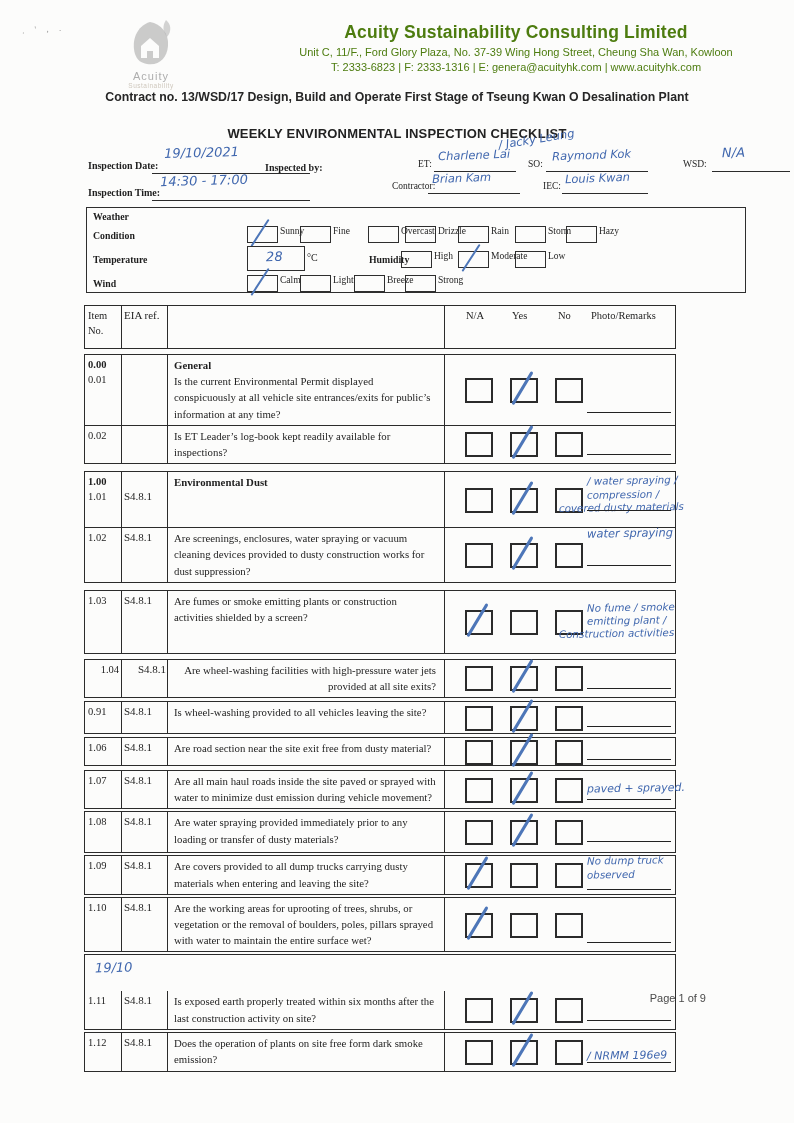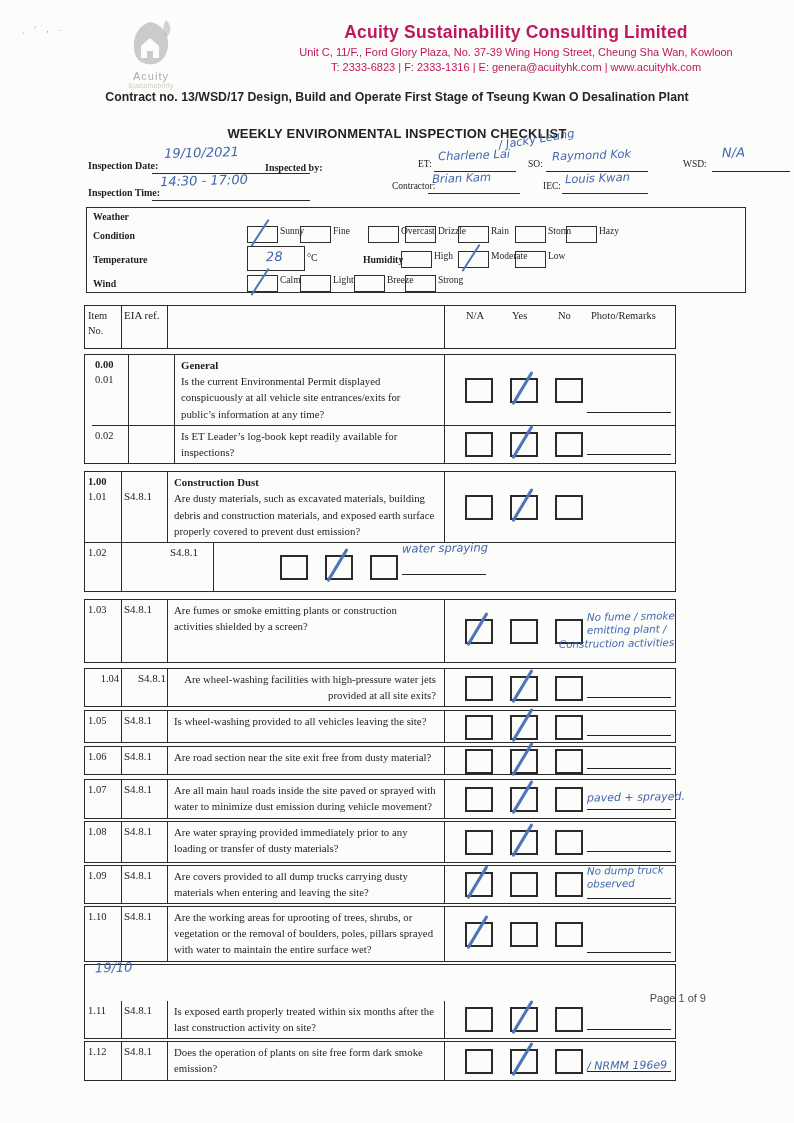--- a/index.html
+++ b/index.html
@@ -4,21 +4,21 @@
 <style>
   html,body{margin:0;padding:0;background:#e8e8e8;}
   .page{position:relative;width:794px;height:1123px;background:#fcfcfb;margin:0 auto;
         font-family:"Liberation Serif",serif;color:#1e1e1e;overflow:hidden;}
   .abs{position:absolute;}
   
   .scan-marks{position:absolute;left:22px;top:24px;color:#9a9a9a;font-size:9px;letter-spacing:4px;transform:rotate(-4deg);}
   .logo{position:absolute;left:116px;top:18px;width:70px;text-align:center;}
   .logo-word{font-family:"Liberation Sans",sans-serif;color:#aeaeae;font-size:11px;letter-spacing:1px;margin-top:-2px;}
   .logo-sub{font-family:"Liberation Sans",sans-serif;color:#cfc8bd;font-size:6.5px;letter-spacing:.5px;}
-  .co-block{position:absolute;left:240px;top:22px;width:552px;text-align:center;font-family:"Liberation Sans",sans-serif;color:#be185d;}
+  .co-block{position:absolute;left:240px;top:22px;width:552px;text-align:center;font-family:"Liberation Sans",sans-serif;color:#4d7c0f;}
   .co-name{font-size:17.5px;font-weight:bold;letter-spacing:.2px;}
   .co-line{font-size:11px;margin-top:3px;}
   .contract{position:absolute;left:0;top:90px;width:794px;text-align:center;
             font-family:"Liberation Sans",sans-serif;font-weight:bold;font-size:12.3px;color:#262626;}
   .ftitle{position:absolute;left:0;top:126px;width:794px;text-align:center;
           font-family:"Liberation Sans",sans-serif;font-weight:bold;font-size:13px;color:#222;letter-spacing:.2px;}
   
   .flabel{font-weight:bold;font-size:10px;white-space:nowrap;}
   .slabel{font-size:9.5px;white-space:nowrap;}
   .fline{position:absolute;height:0;border-bottom:1.4px solid #2b2b2b;}
@@ -153,21 +153,21 @@
       <span class="wcb"></span>
       <span>Hazy</span>
       </span>
 
     <span class="wlab" style="left:6px;top:46px;">Temperature</span>
     <span class="tempbox">
       <span class="hw hw13" style="position:absolute;left:18px;top:2px;">28</span>
     </span>
     <span class="abs" style="left:220px;top:44px;font-size:10px;">°C</span>
 
-    <span class="wlab" style="left:276px;top:46px;">Humidity</span>
+    <span class="wlab" style="left:282px;top:46px;">Humidity</span>
     <span class="wopt" style="left:314px;top:43px;">
       <span class="wcb"></span>
       <span>High</span>
       </span>
     <span class="wopt" style="left:371px;top:43px;">
       <span class="wcb ticked"></span>
       <span>Moderate</span>
       </span>
     <span class="wopt" style="left:428px;top:43px;">
       <span class="wcb"></span>
@@ -205,21 +205,21 @@
         <div class="cq"></div>
         <div class="cc">
           <span class="hcol" style="left:21px;">N/A</span>
           <span class="hcol" style="left:67px;">Yes</span>
           <span class="hcol" style="left:113px;">No</span>
           <span class="hcol" style="left:146px;">Photo/Remarks</span>
         </div>
       </div>
     </div>
 
-    <div class="blk" style="margin-bottom:7px;padding-left:7px;">
+    <div class="blk" style="margin-bottom:7px;">
       <div class="row" style="min-height:47px;">
         <div class="ci">
             <div class="sect">0.00</div>
           <div>0.01</div>
           </div>
         <div class="ce"></div>
         <div class="cq"><span class="sect">General</span>
           <div>Is the current Environmental Permit displayed conspicuously at all vehicle site entrances/exits for public’s information at any time?</div></div>
         <div class="cc">
           <span class="cb cb-na"></span>
@@ -248,31 +248,40 @@
     <div class="blk" style="margin-bottom:7px;">
       <div class="row" style="min-height:55px;">
         <div class="ci">
             <div class="sect">1.00</div>
           <div>1.01</div>
           </div>
         <div class="ce">
             <div style="height:15px;"></div>
             <div>S4.8.1</div>
           </div>
-        <div class="cq"><span class="sect">Construction Dust</span>
-          <div>Are dusty materials, such as excavated materials, building debris and construction materials, and exposed earth surface properly covered to prevent dust emission?</div></div>
-        <div class="cc">
-          <span class="cb cb-na"></span>
-          <span class="cb cb-yes ticked"></span>
-          <span class="cb cb-no"></span>
-        </div>
-      </div>
-      <div class="row" style="min-height:48px;gap:46px;">
+        <div class="cq"><span class="sect">Environmental Dust</span>
+          </div>
+        <div class="cc">
+          <span class="cb cb-na"></span>
+          <span class="cb cb-yes ticked"></span>
+          <span class="cb cb-no"></span>
+          <div class="rmk">
+            <div class="rtext">
+              <div class="hwline">/ water spraying /</div>
+              <div class="hwline">compression /</div>
+              <div class="hwline shift-l">covered dusty materials</div>
+            </div>
+            <span class="uline u-b16"></span>
+          </div>
+        </div>
+      </div>
+      <div class="row" style="min-height:48px;">
         <div class="ci">1.02</div>
         <div class="ce">S4.8.1</div>
+        <div class="cq">Are screenings, enclosures, water spraying or vacuum cleaning devices provided to dusty construction works for dust suppression?</div>
         <div class="cc">
           <span class="cb cb-na"></span>
           <span class="cb cb-yes ticked"></span>
           <span class="cb cb-no"></span>
           <div class="rmk">
             <div class="rtext" style="top:-2px;">
               <div class="hwline" style="font-size:11.5px;">water spraying</div>
             </div>
             <span class="uline u-b16"></span>
           </div>
@@ -311,21 +320,21 @@
           <span class="cb cb-no"></span>
           <div class="rmk">
               <span class="uline u-b8"></span>
             </div>
         </div>
       </div>
     </div>
 
     <div class="blk" style="margin-bottom:3px;">
       <div class="row" style="min-height:31px;">
-        <div class="ci">1.05</div>
+        <div class="ci">0.91</div>
         <div class="ce">S4.8.1</div>
         <div class="cq">Is wheel-washing provided to all vehicles leaving the site?</div>
         <div class="cc">
           <span class="cb cb-na"></span>
           <span class="cb cb-yes ticked"></span>
           <span class="cb cb-no"></span>
           <div class="rmk">
               <span class="uline u-b6"></span>
             </div>
         </div>

